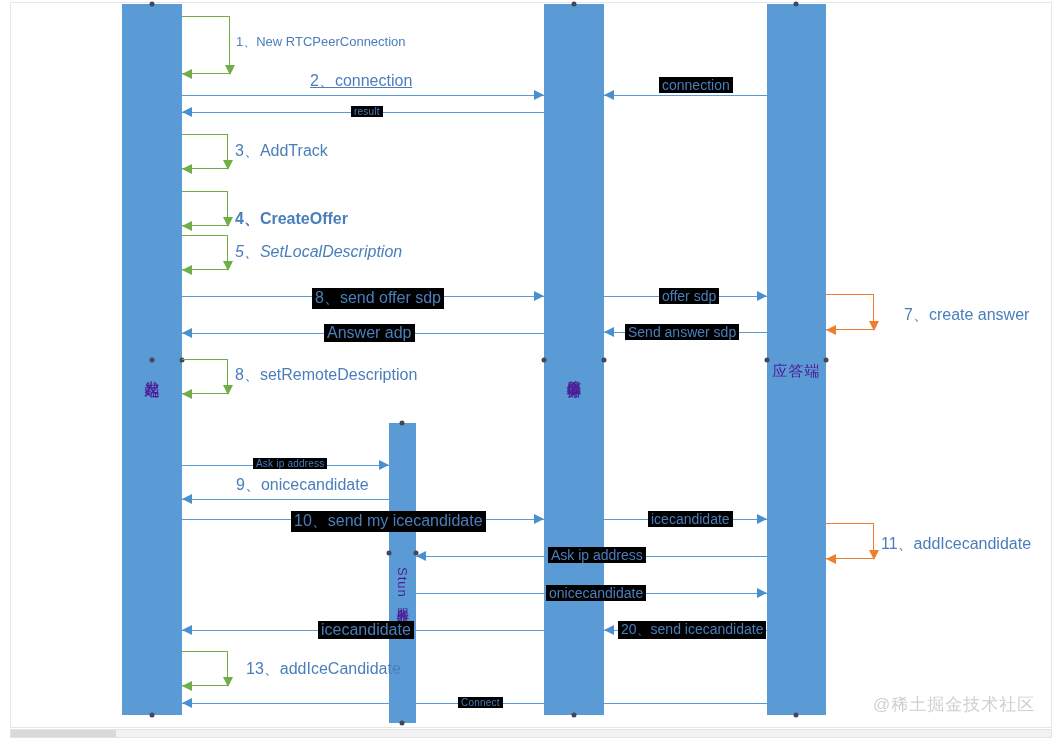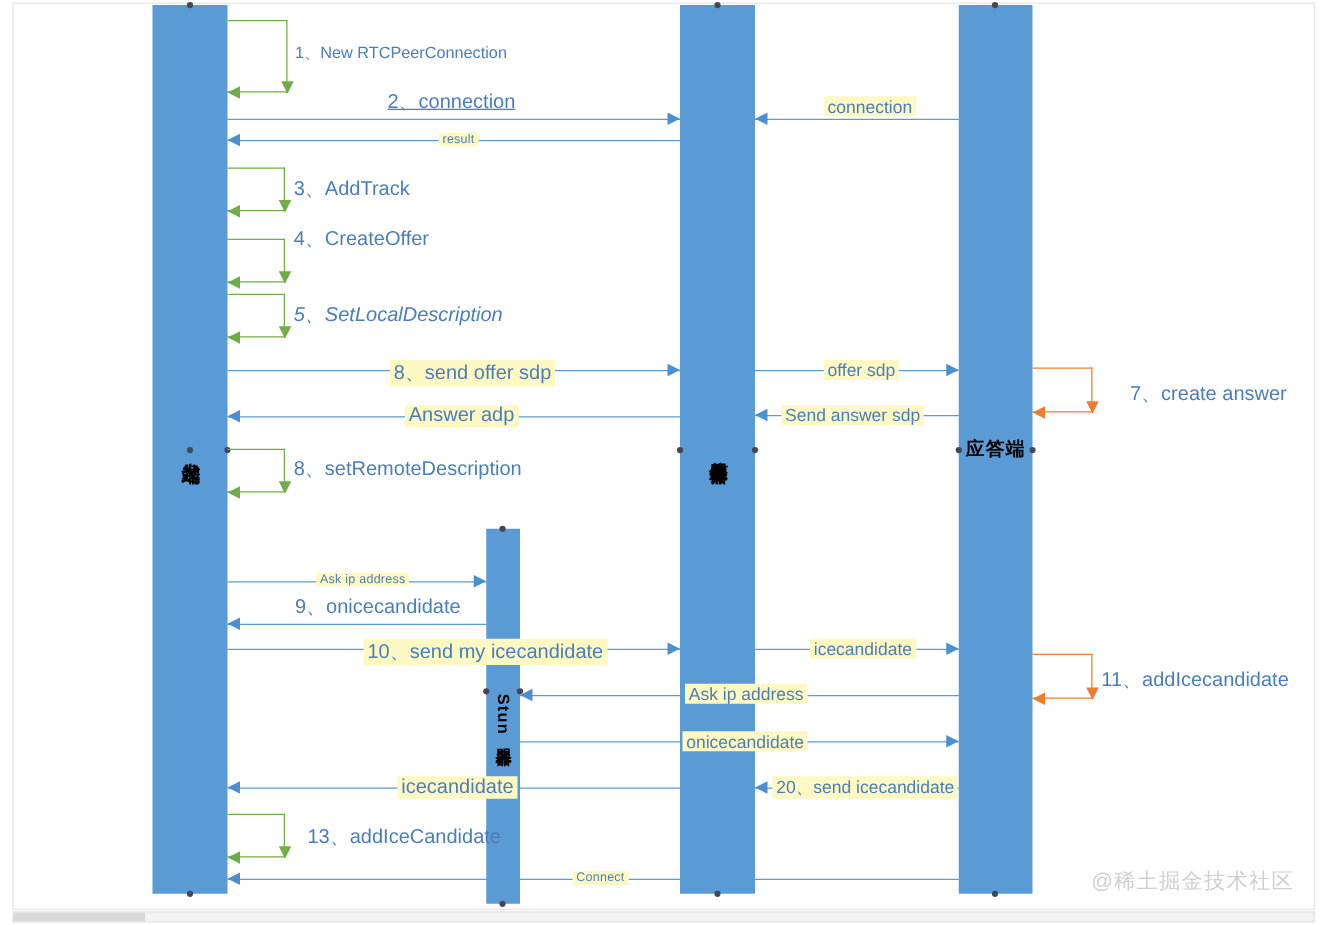--- a/index.html
+++ b/index.html
@@ -1,35 +1,35 @@
 <!DOCTYPE html>
 <html><head>
 <meta charset="utf-8">
 <style>
   html,body{margin:0;padding:0;background:#ffffff;}
   body{font-family:"Liberation Sans","DejaVu Sans",sans-serif;}
   #page{position:relative;width:1062px;height:740px;background:#ffffff;overflow:hidden;}
   #canvas{position:absolute;left:10px;top:2px;width:1042px;height:726px;background:#fff;border:1px solid #e6e6e6;box-sizing:border-box;}
   .lifeline{position:absolute;background:#5B9BD5;}
-  .lifeline .ll-label{position:absolute;left:0;top:0;width:100%;height:100%;display:flex;align-items:center;justify-content:center;color:#000000;font-size:15px;line-height:1.05;letter-spacing:1px;font-weight:bold;}
+  .lifeline .ll-label{position:absolute;left:0;top:11px;width:100%;height:100%;display:flex;align-items:center;justify-content:center;color:#4c1d95;font-size:15px;line-height:1.05;letter-spacing:1px;}
   .ll-vert .ll-label{writing-mode:vertical-rl;text-orientation:upright;}
   .ll-vert-mixed .ll-label{writing-mode:vertical-rl;text-orientation:mixed;}
   .handle{position:absolute;width:5px;height:5px;background:#44475a;border-radius:50%;transform:translate(-50%,-50%);}
   .msg{position:absolute;height:0;border-top:1.4px solid #5B9BD5;}
   .msg.thin{border-top-width:1px;}
   .arrowL,.arrowR{position:absolute;width:0;height:0;border-top:5px solid transparent;border-bottom:5px solid transparent;}
   .arrowR{border-left:10px solid #4A8FD0;}
   .arrowL{border-right:10px solid #4A8FD0;}
   .arrowL.g{border-right-color:#70AD47;}
   .arrowL.o{border-right-color:#ED7D31;}
   .lbl{position:absolute;color:#4A7EBB;white-space:nowrap;}
   .lbl.big{font-size:16px;}
   .lbl.small{font-size:10px;letter-spacing:.2px;}
   .lbl.mid{font-size:14px;}
-  .lbl.onwhite{background:#fef9c3;padding:0 3px;}
+  .lbl.onwhite{background:#000000;padding:0 3px;}
   .loop{position:absolute;box-sizing:border-box;}
   .loop .t{position:absolute;left:0;top:0;height:0;width:100%;border-top:1.6px solid #70AD47;}
   .loop .r{position:absolute;right:0;top:0;width:0;height:100%;border-right:1.6px solid #70AD47;}
   .loop .b{position:absolute;left:0;bottom:0;height:0;width:100%;border-bottom:1.6px solid #70AD47;}
   .loop.o .t{border-top-color:#ED7D31;}
   .loop.o .r{border-right-color:#ED7D31;}
   .loop.o .b{border-bottom-color:#ED7D31;}
   .loop .dn{position:absolute;width:0;height:0;border-left:5px solid transparent;border-right:5px solid transparent;border-top:10px solid #70AD47;right:-5px;bottom:-1px;}
   .loop.o .dn{border-top-color:#ED7D31;}
   .watermark{position:absolute;color:#cfcfcf;font-size:17px;letter-spacing:1px;}
@@ -104,21 +104,21 @@
     <div class="arrowL g" style="left:171px;top:161px;"></div>
     <div class="lbl big" style="left:224px;top:138px;">3、AddTrack</div>
 
     <div class="loop" style="left:171px;top:188px;width:46px;height:35px;">
       <div class="t"></div>
       <div class="r"></div>
       <div class="b"></div>
       <div class="dn"></div>
     </div>
     <div class="arrowL g" style="left:171px;top:218px;"></div>
-    <div class="lbl big" style="left:224px;top:178px;">4、CreateOffer</div>
+    <div class="lbl big" style="left:224px;top:206px;font-weight:bold;">4、CreateOffer</div>
 
     <div class="loop" style="left:171px;top:232px;width:46px;height:35px;">
       <div class="t"></div>
       <div class="r"></div>
       <div class="b"></div>
       <div class="dn"></div>
     </div>
     <div class="arrowL g" style="left:171px;top:262px;"></div>
     <div class="lbl big" style="left:224px;top:239px;font-style:italic;">5、SetLocalDescription</div>
 

